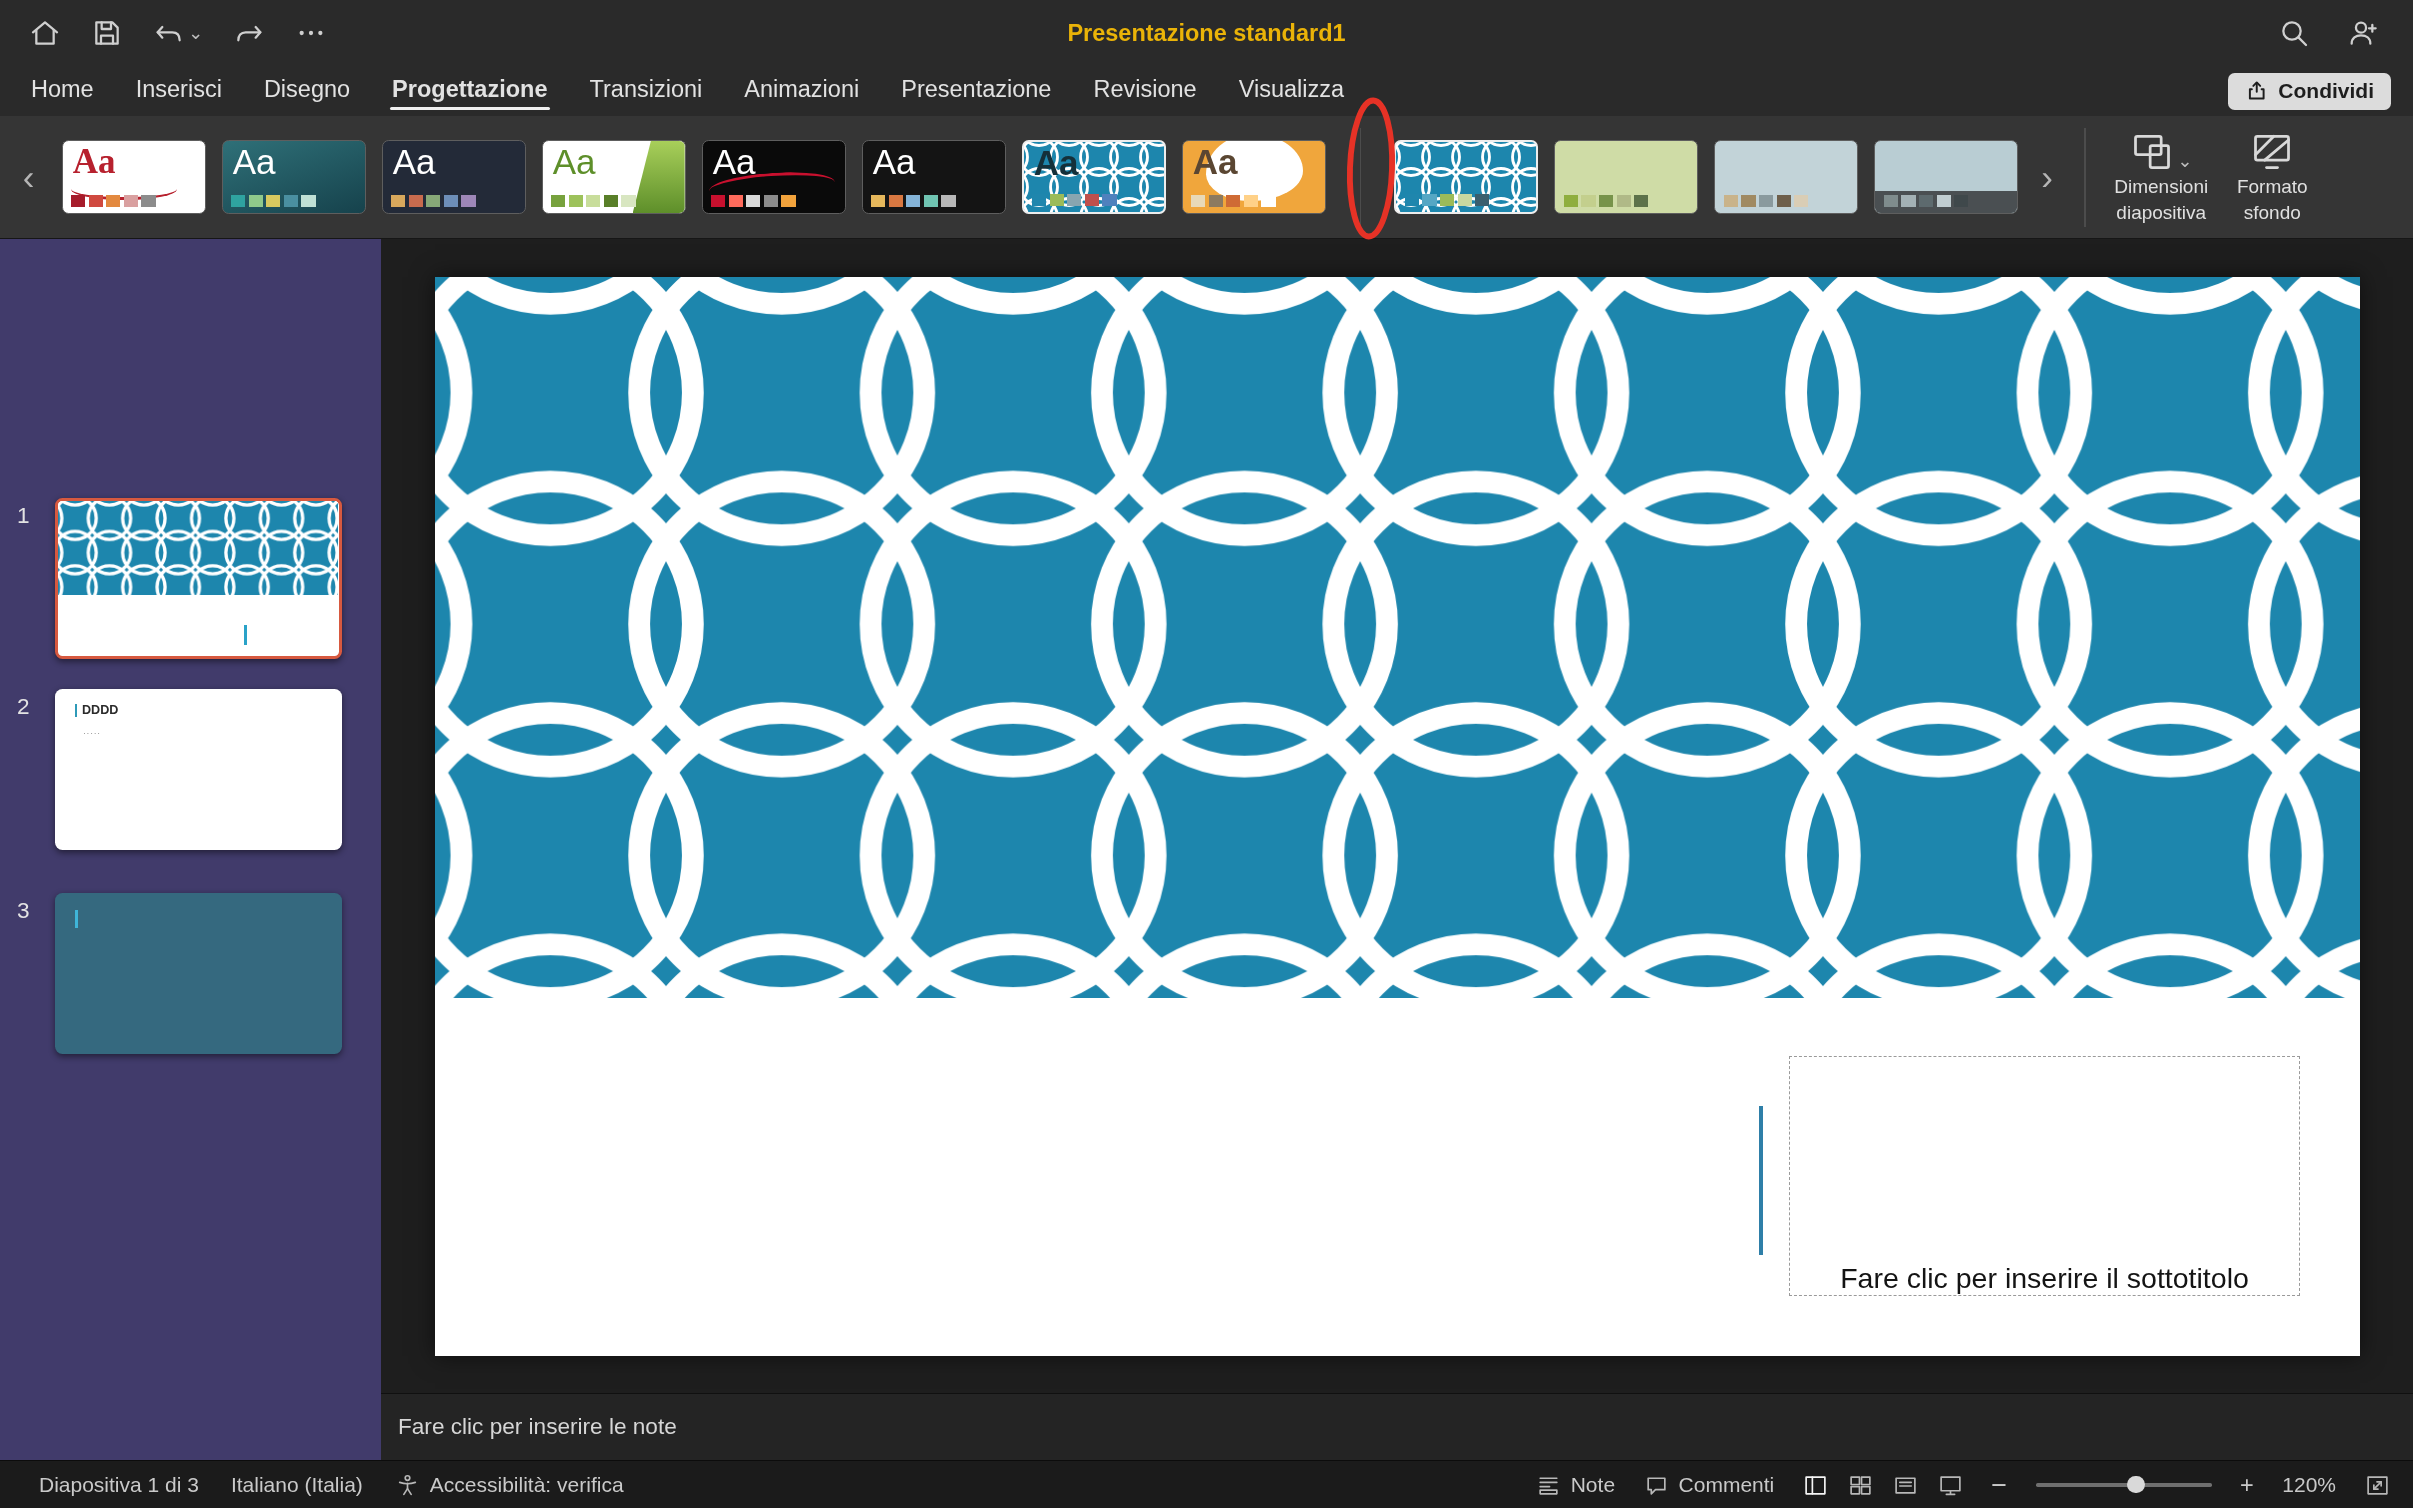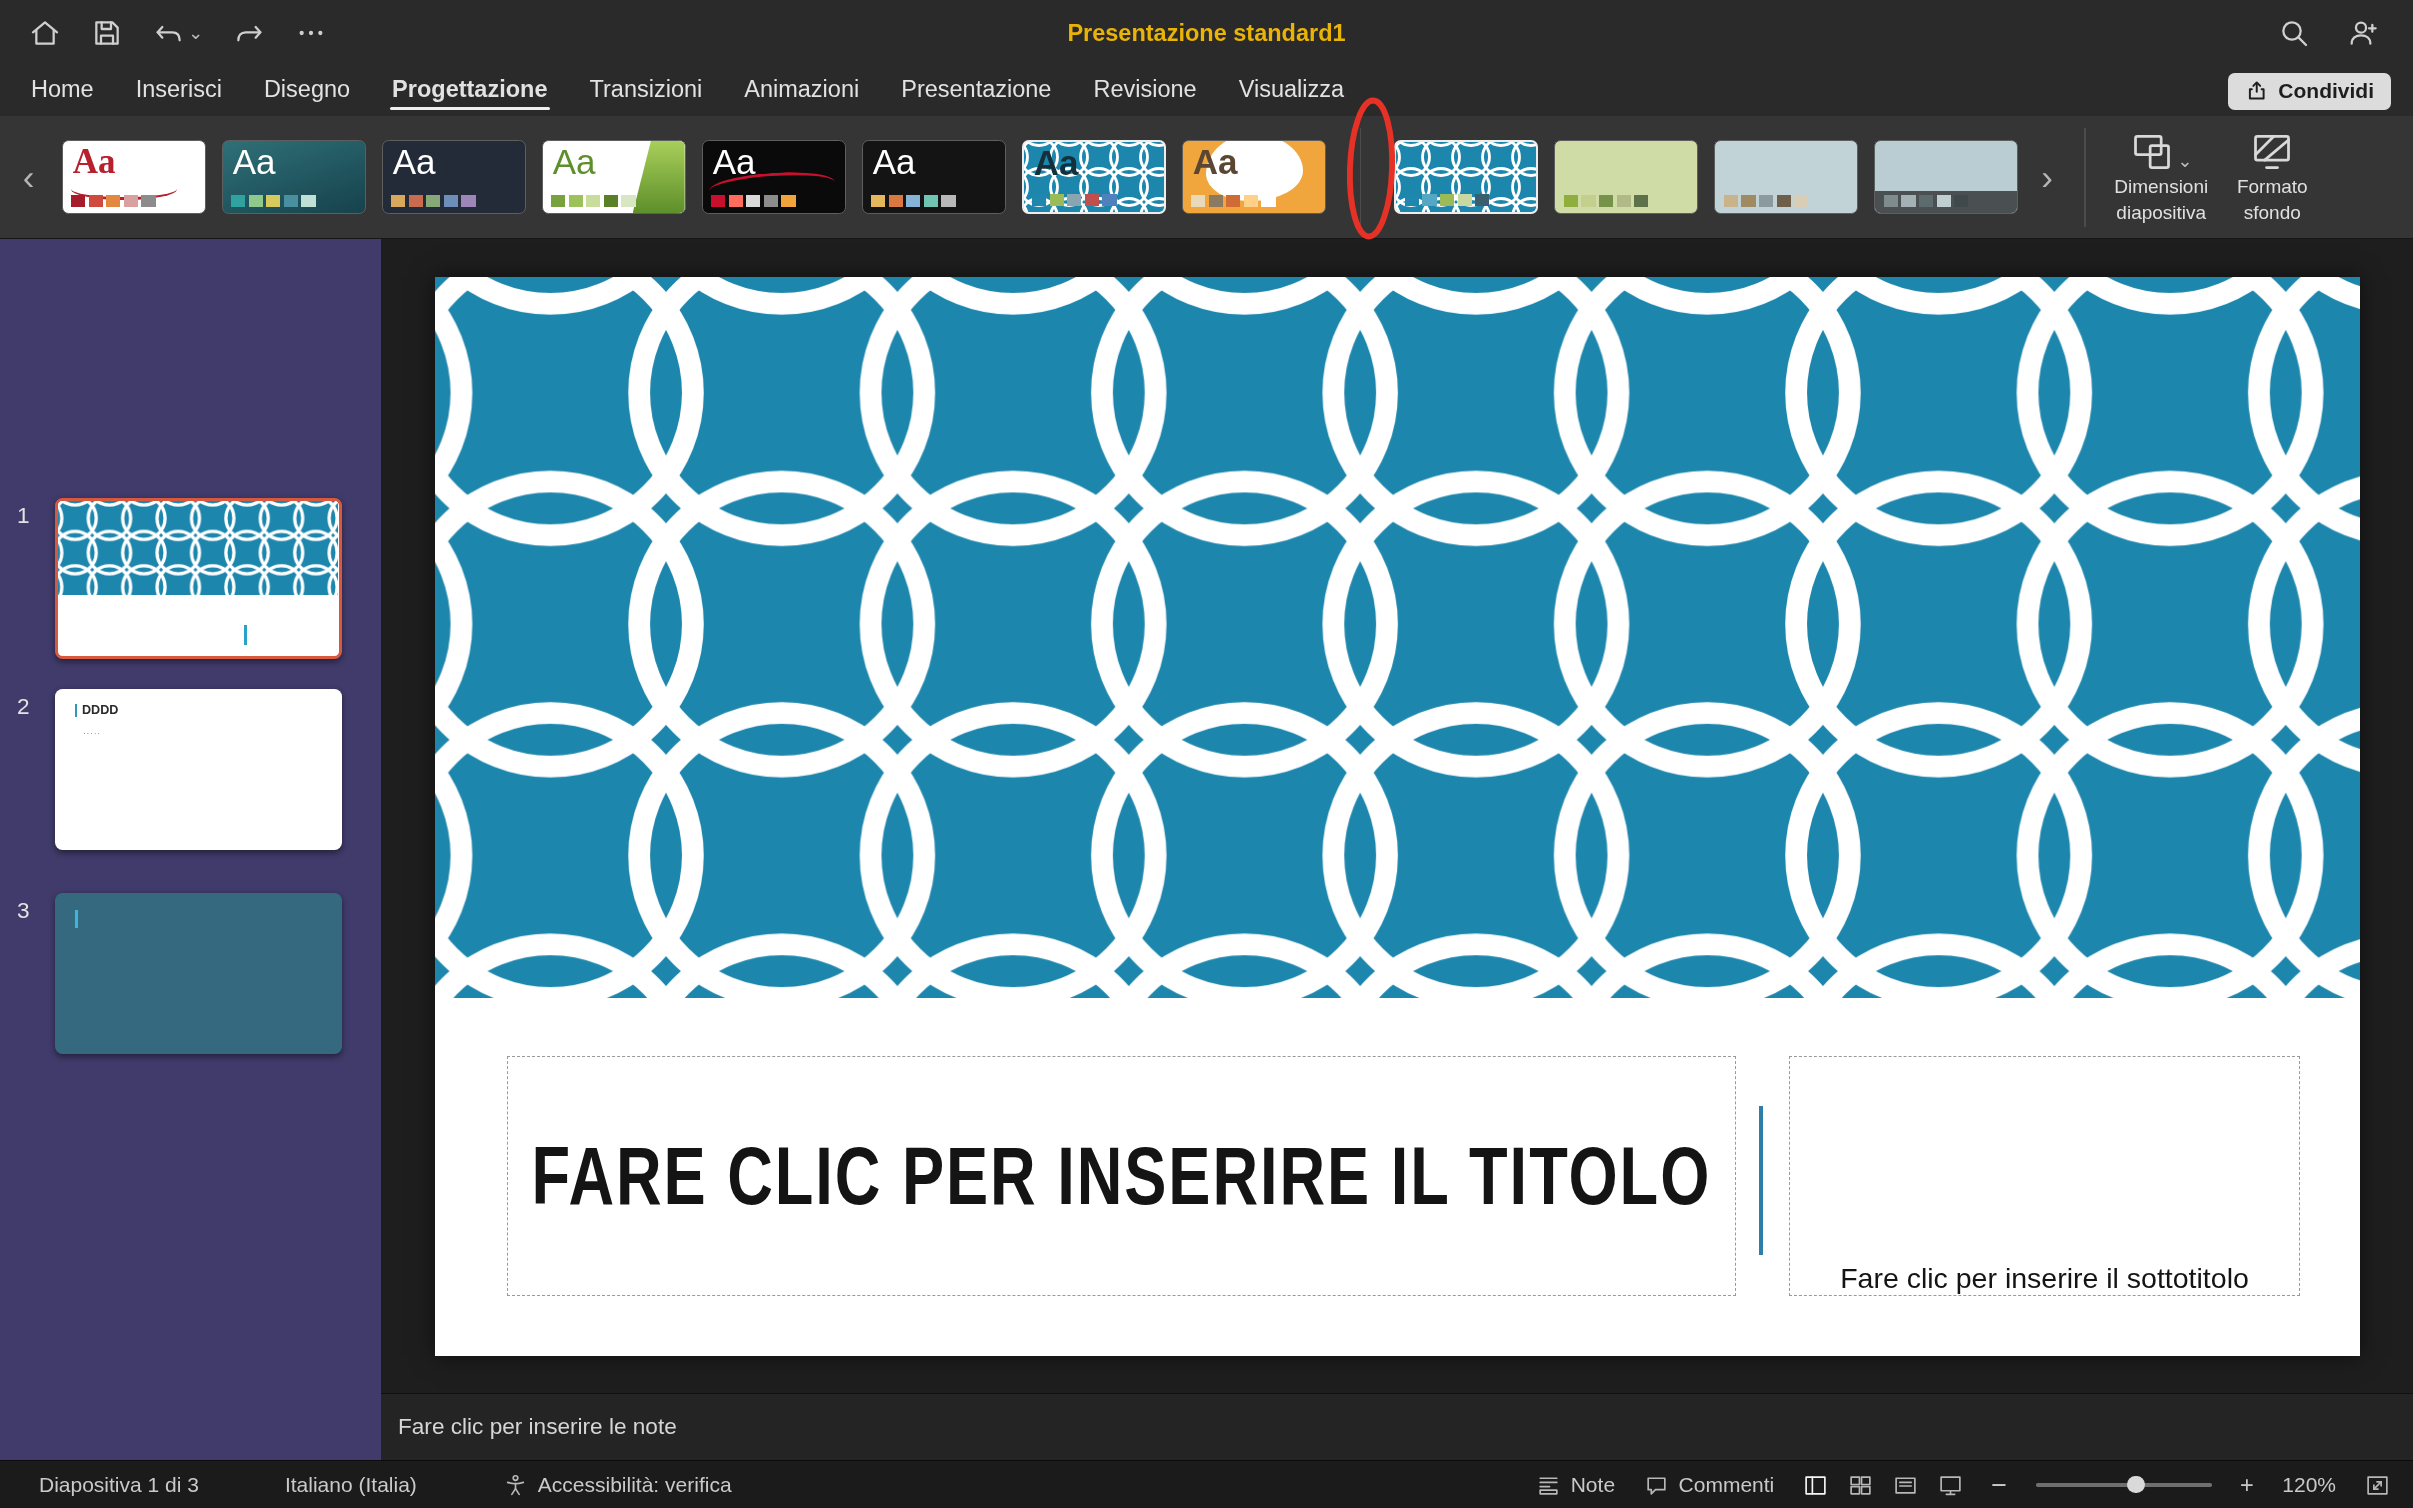--- a/index.html
+++ b/index.html
@@ -84,21 +84,21 @@
   .title-text { font-size:81px; font-weight:700; color:#141414; white-space:nowrap; letter-spacing:2.5px; transform:scaleX(.78); }
   .ph-divider { position:absolute; left:1324px; top:829px; width:4.2px; height:149px; background:#2e7fa8; }
   .subtitle-ph { position:absolute; left:1354px; top:779px; width:511px; height:240px; border:1.7px dashed #9a9a9a; display:flex; align-items:flex-end; justify-content:center; }
   .subtitle-text { font-size:28.5px; color:#141414; }
 
   
   .notesbar { position:absolute; left:381px; top:1393px; width:2032px; height:67px; background:#242424; border-top:0.8px solid #101010; display:flex; align-items:center; padding-left:17px; font-size:22.6px; color:#d6d6d6; }
 
   
   .statusbar { position:absolute; left:0; top:1460px; width:2413px; height:49px; background:#1b1b1b; border-top:0.8px solid #0c0c0c; display:flex; align-items:center; font-size:21px; color:#c9c9c9; }
-  .sb-left { display:flex; align-items:center; gap:86px; padding-left:39px; }
+  .sb-left { display:flex; align-items:center; gap:32px; padding-left:39px; }
   .sb-item { display:flex; align-items:center; gap:10px; white-space:nowrap; }
   .sb-right { margin-left:auto; display:flex; align-items:center; gap:28.5px; padding-right:23.5px; }
   .sb-icon { width:25px; height:25px; stroke:#b8b8b8; stroke-width:1.6; fill:none; stroke-linecap:round; stroke-linejoin:round; }
   .sb-icon.active { stroke:#f5f5f5; }
   .view-group { display:flex; align-items:center; gap:20px; }
   .zoom-track { width:176px; height:3.4px; background:#6f6f6f; border-radius:1.7px; position:relative; }
   .zoom-knob { position:absolute; left:52%; top:-7.5px; width:17.6px; height:17.6px; border-radius:50%; background:#d9d9d9; }
   .zoom-glyph { font-size:27px; color:#c9c9c9; line-height:25px; }
 </style>
 </head>
@@ -416,23 +416,20 @@
               <circle cx="-138" cy="138" r="170"></circle>
               <circle cx="414" cy="138" r="170"></circle>
               <circle cx="138" cy="-138" r="170"></circle>
               <circle cx="138" cy="414" r="170"></circle>
           </g>
         </pattern>
       </defs>
       <rect width="2297" height="860" fill="url(#rings-lg)"></rect>
     </svg>
 
-    <div class="title-ph">
-      <span class="title-text">FARE CLIC PER INSERIRE IL TITOLO</span>
-    </div>
     <div class="ph-divider"></div>
     <div class="subtitle-ph">
       <span class="subtitle-text">Fare clic per inserire il sottotitolo</span>
     </div>
   </div>
 </main>
 
 <div class="notesbar">
   <span>Fare clic per inserire le note</span>
 </div>

